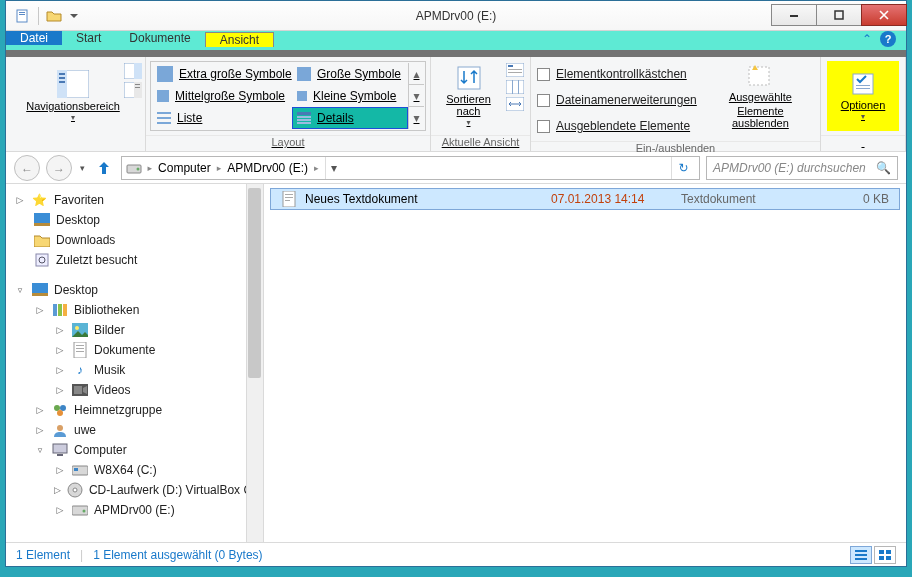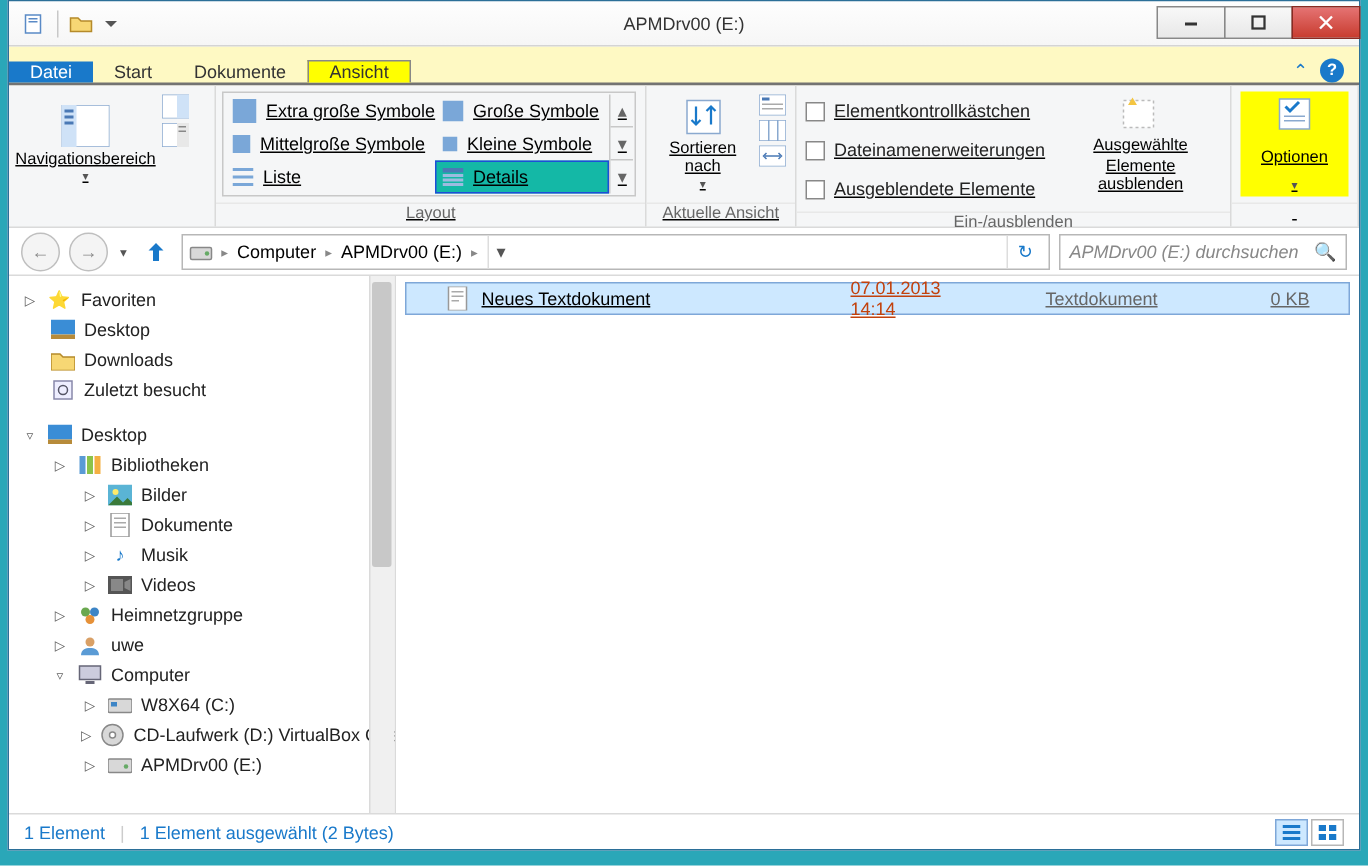--- a/index.html
+++ b/index.html
@@ -14,21 +14,21 @@
 .qat-sep { width:1px; height:18px; background:#c8c8c8; margin:0 2px;}
 .title-text { position:absolute; left:0; right:0; text-align:center; color:#333; font-size:12px; pointer-events:none;}
 .win-controls { margin-left:auto; display:flex; }
 .win-btn { width:46px; height:22px; display:flex; align-items:center; justify-content:center; border:1px solid #888; margin-left:-1px; background:linear-gradient(#f8f8f8,#e8e8e8); font-size:11px;}
 .win-btn.min{border-top-left-radius:0;}
 .win-btn.close{ background:linear-gradient(#e57373,#c83c2f); color:#fff; border-color:#8a2a22;}
 .win-btn.max{}
 .win-controls { margin-top:-1px; margin-right:-1px;}
 
 
-.menubar { height:26px; background:#fef9c3; display:flex; align-items:flex-end; border-bottom:2px solid #737373; }
+.menubar { height:26px; background:#5eead4; display:flex; align-items:flex-start; border-bottom:7px solid #737373; }
 .menu-tab { padding:0 14px; display:flex; align-items:center; font-size:12px; color:#333; cursor:default;}
 .menu-tab.file { background:#1979ca; color:#fff; }
 .menu-tab.highlight { background:#ffff00; border:1px solid #888; border-bottom:none; margin-top:1px;}
 .menubar .spacer { flex:1; }
 .menubar .help-icons { display:flex; align-items:center; gap:8px; padding-right:10px; color:#1979ca;}
 
 
 .ribbon { height:95px; background:#f5f6f7; border-bottom:1px solid #dadada; display:flex; }
 .ribbon-group { border-right:1px solid #dadada; display:flex; flex-direction:column;text-decoration:underline; }
 .ribbon-body { flex:1; display:flex; align-items:flex-start; padding:4px 6px; gap:6px;}
@@ -38,21 +38,21 @@
 .big-btn svg, .big-btn .ico { }
 .small-row { display:flex; align-items:center; gap:6px; height:22px; font-size:12px; color:#222;}
 .small-col { display:flex; flex-direction:column; gap:0px; }
 .layout-opt { display:flex; align-items:center; gap:6px; height:22px; width:145px; padding:1px 4px; border:1px solid transparent;}
 .layout-opt.selected { border:1px solid #1d4ed8; background:#14b8a6;}
 .layout-grid { display:grid; grid-template-columns: 150px 150px; }
 .layout-box { border:1px solid #c8c8c8; padding:1px; position:relative;}
 .layout-scroll { width:16px; display:flex; flex-direction:column; border-left:1px solid #c8c8c8;}
 .layout-scroll div{height:22px; display:flex; align-items:center; justify-content:center; color:#666; border-bottom:1px solid #c8c8c8;}
 .chk { width:13px; height:13px; border:1px solid #888; background:#fff; display:inline-block;}
-.opt-yellow { background:#ffff00;justify-content:space-between; }
+.opt-yellow { background:#ffff00; }
 
 
 .navrow { height:32px; background:#fff; border-bottom:1px solid #dadada; display:flex; align-items:center; padding:0 8px; gap:6px;}
 .nav-circle { width:26px; height:26px; border:1px solid #bfbfbf; border-radius:50%; display:flex; align-items:center; justify-content:center; color:#888; background:#f4f4f4;}
 .nav-drop { color:#555; font-size:9px; padding:0 2px;}
 .nav-up { width:22px; height:22px; display:flex; align-items:center; justify-content:center; color:#1979ca;}
 .addr { flex:1; height:24px; border:1px solid #b7b7b7; display:flex; align-items:center; padding:0 4px; gap:6px; font-size:12px;}
 .addr .crumb-sep{color:#888; font-size:9px;}
 .addr .refresh { margin-left:auto; width:24px; text-align:center; color:#1979ca; border-left:1px solid #ddd; height:100%; display:flex; align-items:center; justify-content:center;}
 .addr .addrdrop { width:18px; text-align:center; color:#555; border-left:1px solid #ddd; height:100%; display:flex; align-items:center; justify-content:center;}
@@ -71,21 +71,21 @@
 .tree .group-gap{height:10px;}
 .ico16{width:16px; height:16px; display:inline-flex; align-items:center; justify-content:center;}
 .expander{width:12px; color:#666; font-size:9px; display:inline-block; text-align:center;}
 
 .filepane { flex:1; display:flex; flex-direction:column; background:#fff;}
 .cols { height:26px; border-bottom:1px solid #e4e4e4; display:flex; align-items:center; font-size:12px; color:#444; }
 .cols div{ padding:0 10px; border-right:1px solid #e4e4e4; height:100%; display:flex; align-items:center;}
 .col-name{width:270px;} .col-date{width:130px;} .col-type{width:140px;} .col-size{flex:1; justify-content:flex-end; padding-right:20px;}
 .row { height:22px; display:flex; align-items:center; font-size:12px;}
 .row.selected{ background:#cde8ff; border:1px solid #7ea7d8; }
-.row div{padding:0 26px;text-decoration:underline;}
+.row div{padding:0 10px;}
 .r-name{width:270px; display:flex; align-items:center; gap:8px;} .r-date{width:130px; color:#c2410c;} .r-type{width:140px; color:#666;} .r-size{flex:1; text-align:right; padding-right:20px; color:#666;}
 
 
 .status { height:24px; border-top:1px solid #dadada; background:#fff; display:flex; align-items:center; padding:0 10px; font-size:12px; color:#1979ca; gap:10px;}
 .status .sep{ color:#ccc;}
 .status .viewbtns{margin-left:auto; display:flex; gap:2px;}
 .viewbtn{width:22px; height:18px; border:1px solid #b7b7b7; display:flex; align-items:center; justify-content:center; color:#1979ca;}
 .viewbtn.active{background:#cde8ff; border-color:#7ea7d8;}
 
 svg{display:block;}
@@ -143,21 +143,21 @@
     <div class="menu-tab highlight">Ansicht</div>
     <div class="spacer"></div>
     <div class="help-icons">
       <span>⌃</span>
       <span style="background:#1979ca;color:#fff;border-radius:50%;width:16px;height:16px;display:inline-flex;align-items:center;justify-content:center;font-size:11px;font-weight:bold;">?</span>
     </div>
   </div>
 
   <div class="ribbon">
 
-    <div class="ribbon-group" style="width:140px;">
+    <div class="ribbon-group" style="width:140px;padding-left:16px;">
       <div class="ribbon-body">
         <div class="big-btn">
           <svg width="32" height="28">
               <rect x="0" y="0" width="32" height="28" fill="#fff" stroke="#8aa9cf"></rect>
               <rect x="0" y="0" width="10" height="28" fill="#cfe2f7"></rect>
               <rect x="2" y="3" width="6" height="2" fill="#4a79b5"></rect>
               <rect x="2" y="7" width="6" height="2" fill="#4a79b5"></rect>
               <rect x="2" y="11" width="6" height="2" fill="#4a79b5"></rect>
             </svg>
           <span>Navigationsbereich</span>
@@ -518,21 +518,21 @@
           <div class="r-type">Textdokument</div>
           <div class="r-size">0 KB</div>
         </div>
       </div>
     </div>
   </div>
 
   <div class="status">
     <span>1 Element</span>
     <span class="sep">|</span>
-    <span>1 Element ausgewählt (2 Bytes)</span>
+    <span>1 Element ausgewählt (0 Bytes)</span>
     <div class="viewbtns">
       <div class="viewbtn active">
           <svg width="12" height="10">
             <rect width="12" height="2" fill="#1979ca"></rect>
             <rect y="4" width="12" height="2" fill="#1979ca"></rect>
             <rect y="8" width="12" height="2" fill="#1979ca"></rect>
           </svg>
         </div>
       <div class="viewbtn">
           <svg width="12" height="10">

